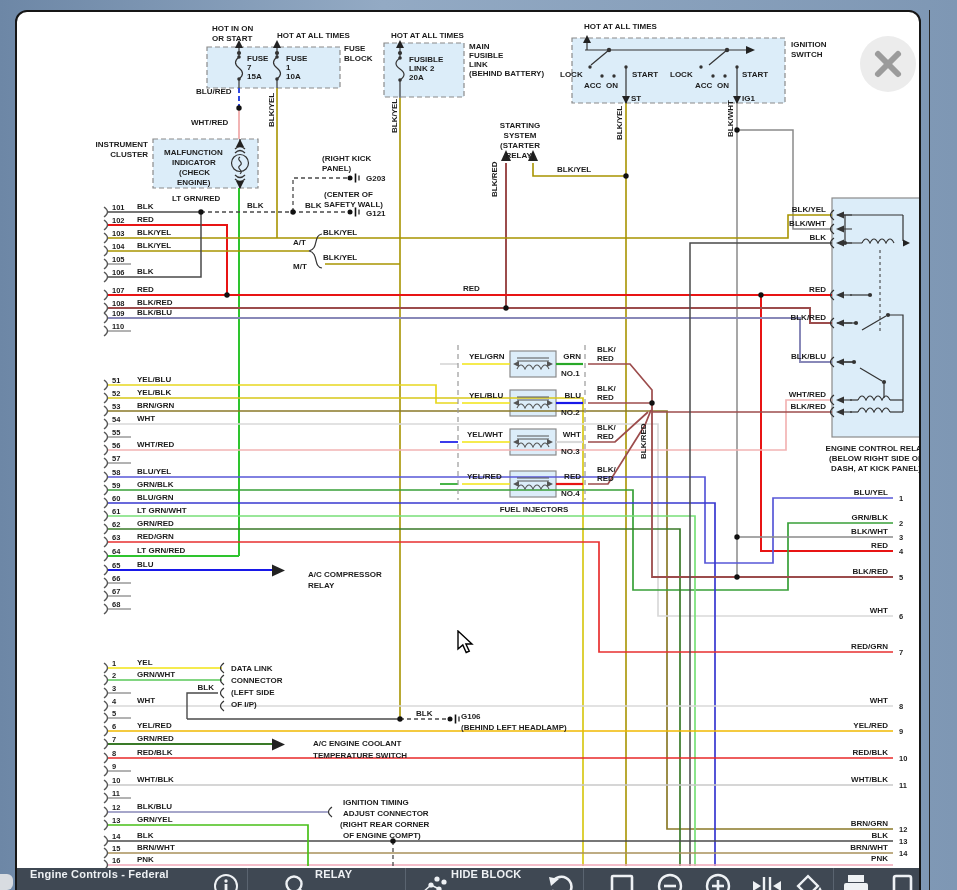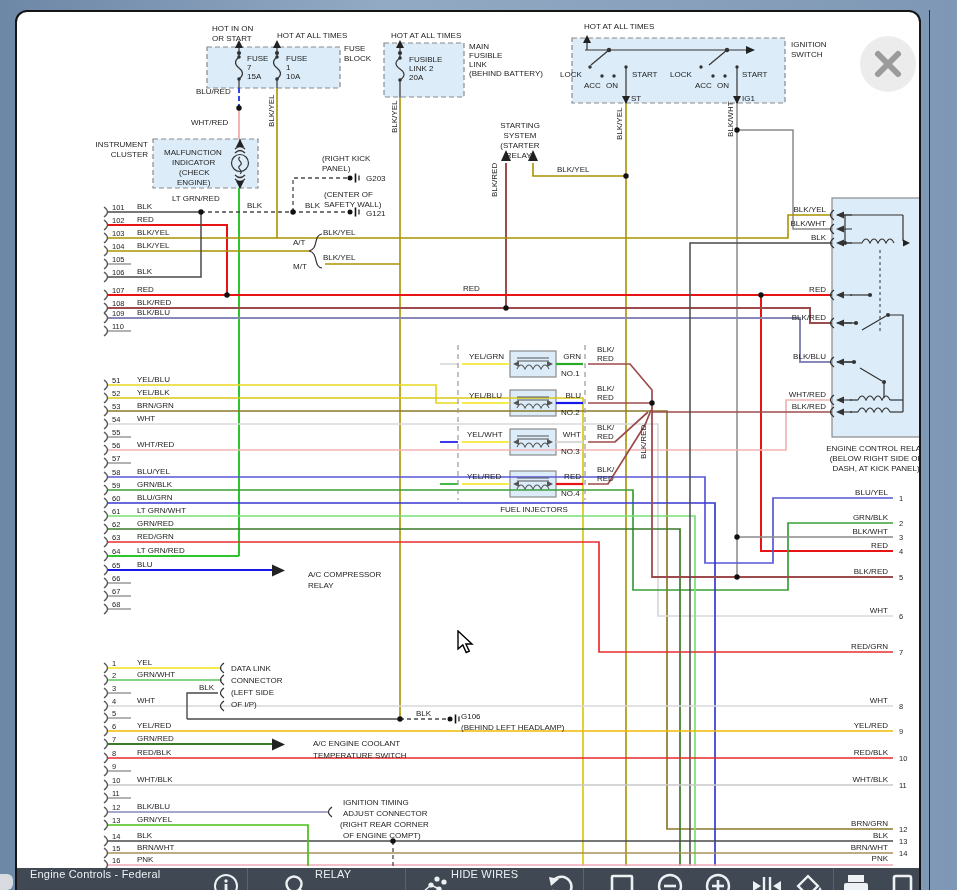--- a/index.html
+++ b/index.html
@@ -1,16 +1,16 @@
 <!DOCTYPE html>
 <html><head>
 <meta charset="utf-8">
 <style>
   html,body{margin:0;padding:0;background:#8ca2bd;font-family:"Liberation Sans",sans-serif;}
-  #stage{position:relative;width:957px;height:890px;overflow:hidden;background:linear-gradient(90deg,#6d87a6,#93aac4 40%,#7e97b4);}
+  #stage{position:relative;width:957px;height:890px;overflow:hidden;background:linear-gradient(90deg,#6d87a6,#93aac4 40%,#7e97b4);font-weight:bold;}
   #modal{position:absolute;left:15px;top:10px;width:906px;height:890px;background:#fff;border:2px solid #161616;border-radius:12px 12px 0 0;box-sizing:border-box;overflow:hidden;}
   #edge-line{position:absolute;left:929px;top:10px;width:1px;height:880px;background:#2a2a2a;}
   #diagram{position:absolute;left:-17px;top:-12px;width:957px;height:890px;}
   #close-btn{position:absolute;left:843px;top:24px;width:56px;height:56px;border-radius:50%;background:#ececec;cursor:pointer;}
   #toolbar{position:absolute;left:0;top:856px;width:904px;height:34px;background:#3f4853;color:#eef1f4;overflow:hidden;}
   .tb-divider{position:absolute;top:0;width:1px;height:34px;background:#5a6470;}
   .tb-text{position:absolute;top:0;font-size:11px;letter-spacing:.2px;white-space:nowrap;}
   .tb-icon{position:absolute;top:5px;}
   #scroll-nub{position:absolute;left:0;top:874px;width:13px;height:16px;background:#d8dce1;border-radius:0 6px 6px 0;}
   svg text{fill:#1c1c1c;}
@@ -558,21 +558,21 @@
         <svg width="30" height="26">
             <circle cx="5" cy="20" r="2.6" fill="#eef1f4"></circle>
             <circle cx="14" cy="12" r="2.6" fill="#eef1f4"></circle>
             <circle cx="22" cy="16" r="2.6" fill="#eef1f4"></circle>
             <circle cx="20" cy="6" r="2.6" fill="#eef1f4"></circle>
             <circle cx="27" cy="9" r="2.6" fill="#eef1f4"></circle>
             <line x1="5" y1="20" x2="14" y2="12" stroke="#eef1f4" stroke-width="1.4"></line>
             <line x1="14" y1="12" x2="22" y2="16" stroke="#eef1f4" stroke-width="1.4"></line>
           </svg>
       </span>
-      <span class="tb-text" style="left:434px">HIDE WIRES</span>
+      <span class="tb-text" style="left:434px">HIDE BLOCK</span>
       <span class="tb-icon" style="left:530px">
         <svg width="28" height="28">
             <path d="M7,7 A10,10 0 1 1 5,17" fill="none" stroke="#eef1f4" stroke-width="2.6"></path>
             <polygon points="2,4 12,6 4,13" fill="#eef1f4"></polygon>
           </svg>
       </span>
       <span class="tb-divider" style="left:566px"></span>
       <span class="tb-icon" style="left:592px">
         <svg width="26" height="26">
             <rect x="3" y="3" width="20" height="20" fill="none" stroke="#eef1f4" stroke-width="2.6" rx="1"></rect>

